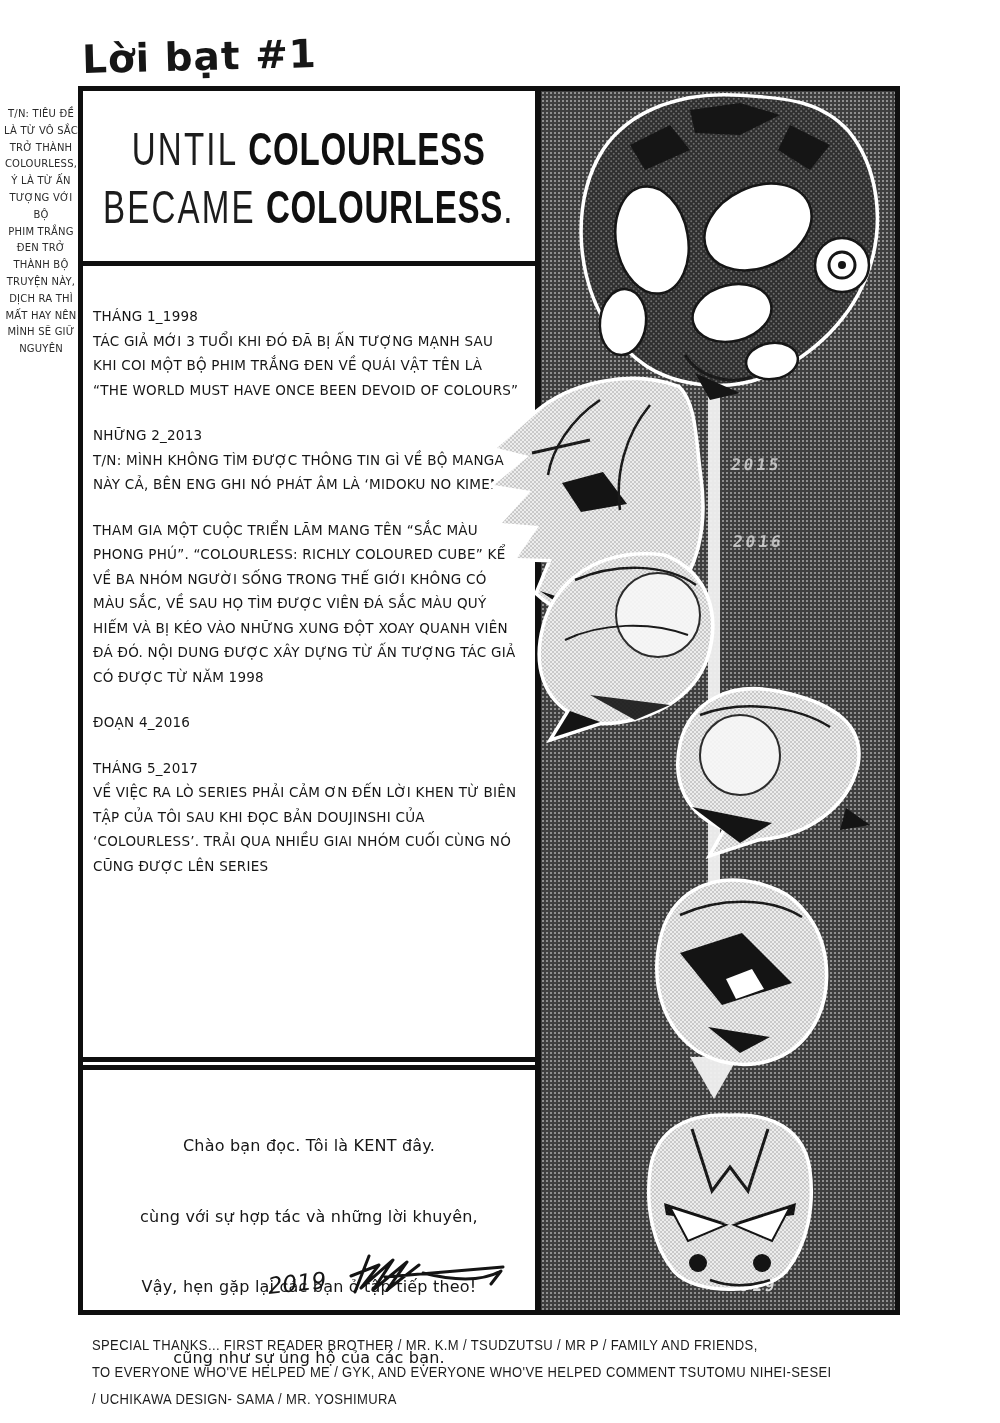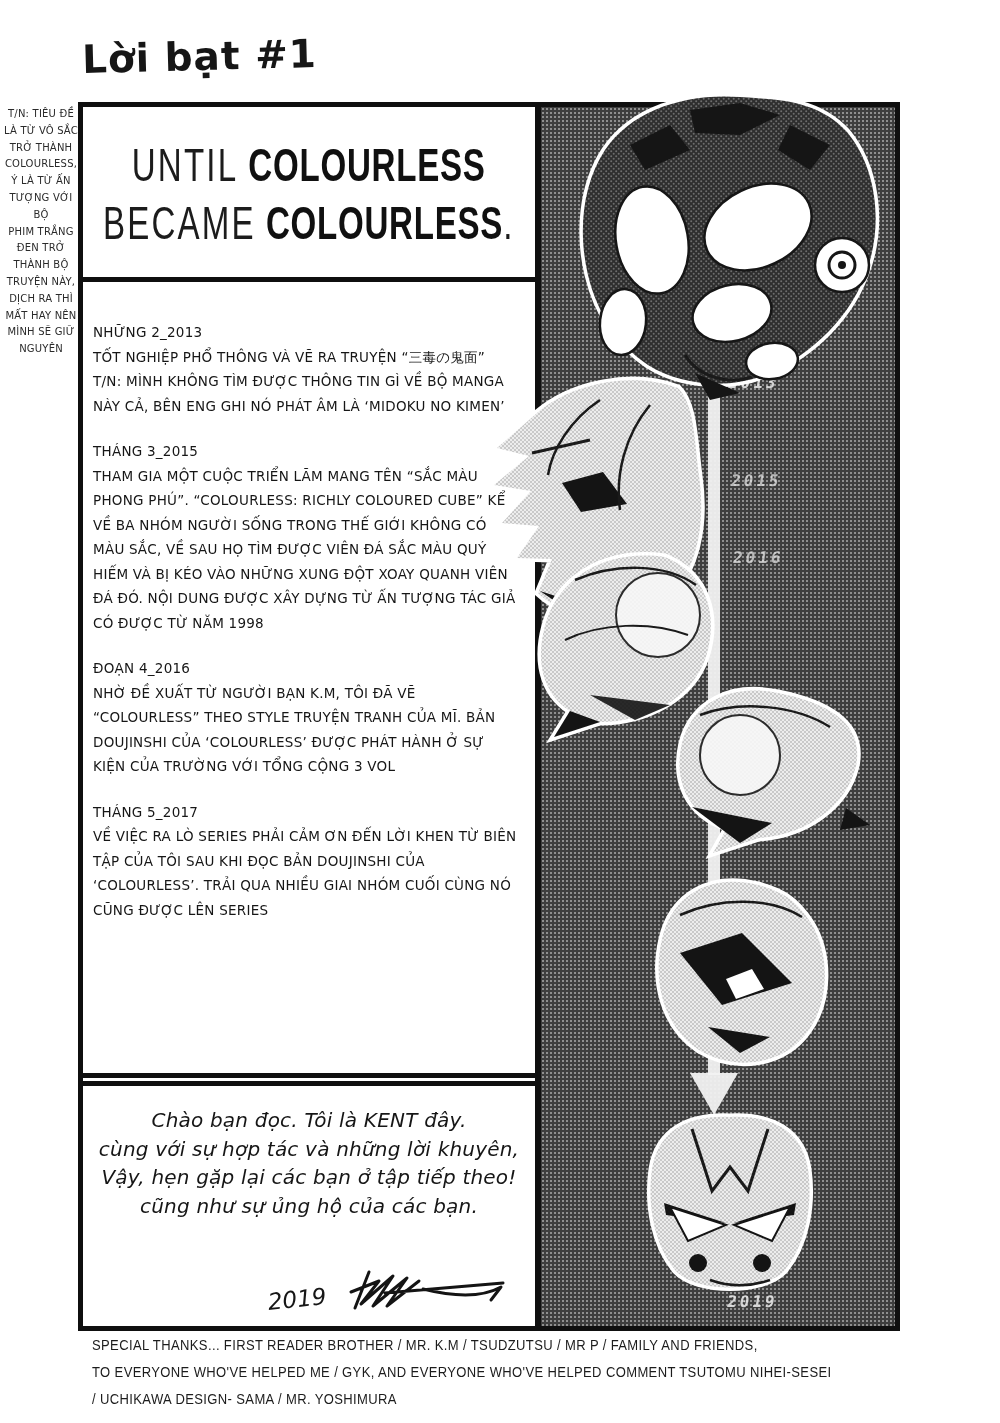--- a/index.html
+++ b/index.html
@@ -8,39 +8,39 @@
 
   
   .header-title{position:absolute;left:82px;top:34px;font-size:39px;font-weight:bold;
         letter-spacing:1px;transform:rotate(-1.5deg);white-space:nowrap;}
 
   
   .margin-note{position:absolute;left:2px;top:106px;width:78px;font-size:10px;line-height:16.8px;
         text-align:center;letter-spacing:.2px;white-space:pre-line;color:#2a2a2a;}
 
   
-  .frame{position:absolute;left:78px;top:102px;width:822px;height:1229px;border:5px solid #0f0f0f;
+  .frame{position:absolute;left:78px;top:86px;width:822px;height:1229px;border:5px solid #0f0f0f;
         box-sizing:border-box;display:flex;background:#fff;}
   .left-col{width:458px;box-sizing:border-box;border-right:6px solid #0f0f0f;display:flex;
         flex-direction:column;background:#fff;}
 
   .title-area{height:175px;box-sizing:border-box;border-bottom:5px solid #0f0f0f;display:flex;
         flex-direction:column;justify-content:center;align-items:center;padding-top:4px;}
   .title-line{font-family:"Liberation Sans",sans-serif;font-size:46px;white-space:nowrap;
         transform:scaleX(.72);transform-origin:center;display:flex;gap:14px;align-items:baseline;line-height:58px;}
   .t-light{font-weight:400;letter-spacing:3px;color:#1c1c1c;}
   .t-bold{font-weight:700;letter-spacing:1px;color:#101010;}
 
   .body-area{flex:1;box-sizing:border-box;border-bottom:5px solid #0f0f0f;padding:38px 14px 0 10px;}
   .entry{margin-bottom:21px;}
   .entry-heading,.entry-body,.entry-note{font-size:13.5px;line-height:24.5px;letter-spacing:.25px;}
 
   .message-area{height:245px;box-sizing:border-box;border-top:5px solid #0f0f0f;margin-top:3px;
         position:relative;text-align:center;padding-top:20px;}
-  .msg-line{display:block;font-size:20px;font-style:italic;line-height:28.5px;letter-spacing:.2px;}
+  .msg-line{display:block;font-size:16px;line-height:28.5px;letter-spacing:.2px;margin-top:42px;}
   .msg-sign-row{position:absolute;right:22px;bottom:10px;display:flex;align-items:flex-end;gap:16px;}
   .msg-year{font-size:23px;font-style:italic;transform:rotate(-6deg);padding-bottom:4px;}
 
   
   .panel{flex:1;position:relative;background-color:#3e3e3e;
         background-image:radial-gradient(circle,#8f8f8f .9px,rgba(0,0,0,0) 1.25px);
         background-size:4px 4px;}
   .tline{position:absolute;left:167px;top:268px;width:12px;height:700px;background:#f2f2f2;opacity:.95;}
   .tarrow{position:absolute;left:149px;top:966px;width:0;height:0;
         border-left:24px solid transparent;border-right:24px solid transparent;
@@ -95,31 +95,32 @@
           <span class="t-bold">COLOURLESS</span>
         </div>
         <div class="title-line">
           <span class="t-light">BECAME</span>
           <span class="t-bold"><span>COLOURLESS</span><span class="t-light">.</span></span>
         </div>
       </div>
 
       <div class="body-area">
         <div class="entry">
+          <div class="entry-heading">THÁNG 1_1998</div>
+          <div class="entry-body">TÁC GIẢ MỚI 3 TUỔI KHI ĐÓ ĐÃ BỊ ẤN TƯỢNG MẠNH SAU KHI COI MỘT BỘ PHIM TRẮNG ĐEN VỀ QUÁI VẬT TÊN LÀ “THE WORLD MUST HAVE ONCE BEEN DEVOID OF COLOURS”</div>
+        </div>
+        <div class="entry">
           <div class="entry-heading">NHỮNG 2_2013</div>
-          <div class="entry-body">TỐT NGHIỆP PHỔ THÔNG VÀ VẼ RA TRUYỆN “三毒の鬼面”</div>
           <div class="entry-note">T/N: MÌNH KHÔNG TÌM ĐƯỢC THÔNG TIN GÌ VỀ BỘ MANGA NÀY CẢ, BÊN ENG GHI NÓ PHÁT ÂM LÀ ‘MIDOKU NO KIMEN’</div>
         </div>
         <div class="entry">
-          <div class="entry-heading">THÁNG 3_2015</div>
           <div class="entry-body">THAM GIA MỘT CUỘC TRIỂN LÃM MANG TÊN “SẮC MÀU PHONG PHÚ”. “COLOURLESS: RICHLY COLOURED CUBE” KỂ VỀ BA NHÓM NGƯỜI SỐNG TRONG THẾ GIỚI KHÔNG CÓ MÀU SẮC, VỀ SAU HỌ TÌM ĐƯỢC VIÊN ĐÁ SẮC MÀU QUÝ HIẾM VÀ BỊ KÉO VÀO NHỮNG XUNG ĐỘT XOAY QUANH VIÊN ĐÁ ĐÓ. NỘI DUNG ĐƯỢC XÂY DỰNG TỪ ẤN TƯỢNG TÁC GIẢ CÓ ĐƯỢC TỪ NĂM 1998</div>
         </div>
         <div class="entry">
           <div class="entry-heading">ĐOẠN 4_2016</div>
-          <div class="entry-body">NHỜ ĐỀ XUẤT TỪ NGƯỜI BẠN K.M, TÔI ĐÃ VẼ “COLOURLESS” THEO STYLE TRUYỆN TRANH CỦA MĨ. BẢN DOUJINSHI CỦA ‘COLOURLESS’ ĐƯỢC PHÁT HÀNH Ở SỰ KIỆN CỦA TRƯỜNG VỚI TỔNG CỘNG 3 VOL</div>
         </div>
         <div class="entry">
           <div class="entry-heading">THÁNG 5_2017</div>
           <div class="entry-body">VỀ VIỆC RA LÒ SERIES PHẢI CẢM ƠN ĐẾN LỜI KHEN TỪ BIÊN TẬP CỦA TÔI SAU KHI ĐỌC BẢN DOUJINSHI CỦA ‘COLOURLESS’. TRẢI QUA NHIỀU GIAI NHÓM CUỐI CÙNG NÓ CŨNG ĐƯỢC LÊN SERIES</div>
         </div>
       </div>
 
       <div class="message-area">
         <span class="msg-line">Chào bạn đọc. Tôi là KENT đây.</span>
         <span class="msg-line">cùng với sự hợp tác và những lời khuyên,</span>

